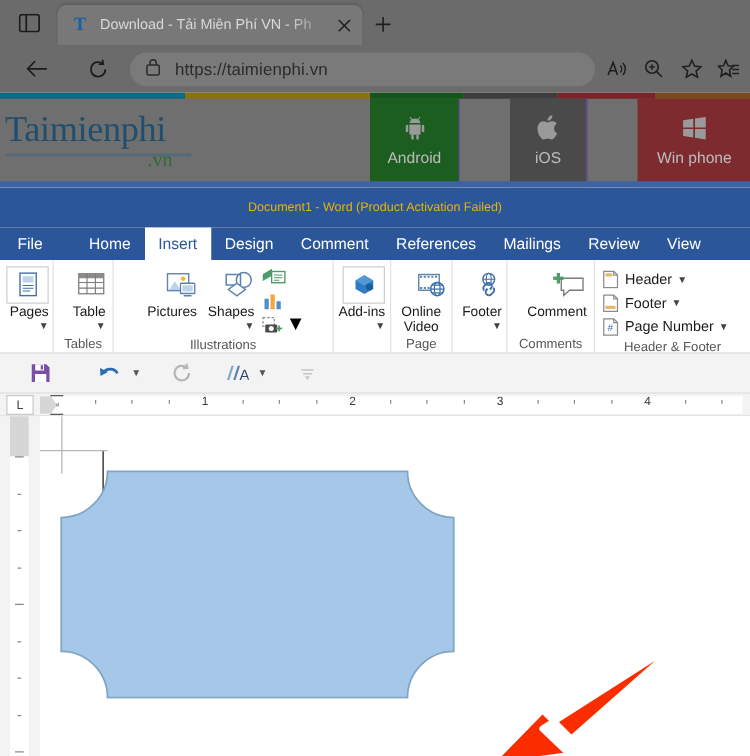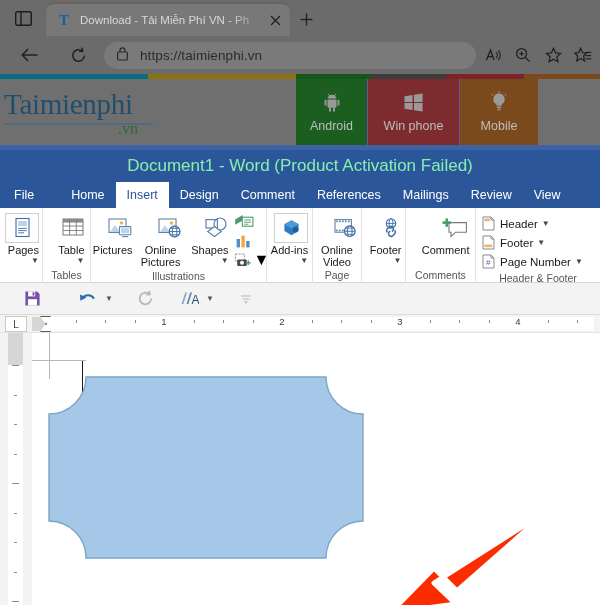--- a/index.html
+++ b/index.html
@@ -83,41 +83,42 @@
     position: absolute; left: 118px; top: 41px;
     font-family: "Liberation Serif", serif; font-size: 16px; color: #2e6b35;
   }
   .logo-underline {
     position: absolute; left: 0; top: 66px; width: 296px; height: 6px;
     background: linear-gradient(#8a8a8a, #9d9d9d);
   }
   .navbar {
     position: absolute; left: 296px; top: 5px; width: 304px; height: 71px;
     display: flex;
+    gap: 40px;
   }
   .nav-item {
     flex: 0 0 auto; height: 71px; position: relative;
     display: flex; flex-direction: column; align-items: center; justify-content: flex-start;
     padding-top: 8px; border-right: 1px solid #6d4fa0;
   }
   .nav-item .nav-ico { height: 30px; display: flex; align-items: center; justify-content: center; }
   .nav-item .nav-lb {
     font-size: 12.5px; color: #bdbdbd; margin-top: 2px; white-space: nowrap;
   }
   .wp-bottombar {
     position: absolute; left: 0; top: 71px; width: 600px; height: 5px; background: #3d63a5;
   }
 
   
   .word { position: absolute; left: 0; top: 150px; width: 600px; height: 455px; background: #f3f3f3; }
   .word-titlebar {
     position: absolute; left: 0; top: 0; width: 600px; height: 32px;
     background: #2b579a; display: flex; align-items: center; justify-content: center;
   }
-  .word-title { font-size: 17px; color: #86efac; text-align: right; }
+  .word-title { font-size: 10px; color: #eab308; text-align: right; }
   .word-tabs {
     position: absolute; left: 0; top: 32px; width: 600px; height: 26px;
     background: #2b579a; display: flex; align-items: flex-end;
   }
   .wtab {
     height: 26px; padding: 0 11px; display: flex; align-items: center;
     font-size: 12.5px; color: #fff; white-space: nowrap;
   }
   .wtab.file { padding: 0 14px; }
   .wtab.active { background: #fff; color: #2b579a; }
@@ -349,20 +350,29 @@
             <rect x="3.6" y="8.7" width="2" height="6" rx="1" fill="#9a9a9a"></rect>
             <rect x="16.4" y="8.7" width="2" height="6" rx="1" fill="#9a9a9a"></rect>
             <rect x="8" y="16.6" width="2" height="4.2" rx="1" fill="#9a9a9a"></rect>
             <rect x="12" y="16.6" width="2" height="4.2" rx="1" fill="#9a9a9a"></rect>
             <line x1="7" y1="2.6" x2="8.7" y2="5" stroke="#9a9a9a" stroke-width="0.9"></line>
             <line x1="15" y1="2.6" x2="13.3" y2="5" stroke="#9a9a9a" stroke-width="0.9"></line>
           </svg>
         </span>
         <span class="nav-lb">Android</span>
       </div>
+      <div class="nav-item" style="width:62px;background:#4a4a4a">
+        <span class="nav-ico">
+          <svg width="20" height="22" viewBox="0 0 20 22">
+            <path d="M14.3 11.6c0-2.5 2-3.6 2.1-3.7-1.1-1.7-2.9-1.9-3.6-1.9-1.5-.2-3 .9-3.8.9s-2-.9-3.2-.9C4.2 6 2.6 7 1.8 8.5c-1.7 2.9-.4 7.3 1.2 9.7.8 1.2 1.8 2.5 3 2.4 1.2 0 1.7-.8 3.1-.8s1.9.8 3.2.8c1.3 0 2.2-1.2 3-2.4.9-1.3 1.3-2.6 1.3-2.7-.1 0-2.5-1-2.3-3.9z" fill="#9a9a9a"></path>
+            <path d="M11.9 4.2c.7-.8 1.1-1.9 1-3-1 0-2.2.7-2.9 1.5-.6.7-1.1 1.8-1 2.9 1.1.1 2.2-.6 2.9-1.4z" fill="#9a9a9a"></path>
+          </svg>
+        </span>
+        <span class="nav-lb">iOS</span>
+      </div>
       <div class="nav-item" style="width:92px;background:#7e2b30">
         <span class="nav-ico">
           <svg width="21" height="21" viewBox="0 0 21 21">
             <path d="M1.5 4.2 L9.6 3 V9.9 H1.5 Z" fill="#9a9a9a"></path>
             <path d="M11 2.8 L19.6 1.5 V9.9 H11 Z" fill="#9a9a9a"></path>
             <path d="M1.5 11.1 H9.6 V18 L1.5 16.8 Z" fill="#9a9a9a"></path>
             <path d="M11 11.1 H19.6 V19.5 L11 18.2 Z" fill="#9a9a9a"></path>
           </svg>
         </span>
         <span class="nav-lb">Win phone</span>
@@ -471,35 +481,20 @@
                 <circle cx="14.5" cy="6" r="1.8" fill="#f3b63a"></circle>
                 <path d="M3 15 L8 8 L12.6 15 Z" fill="#bcd3ea"></path>
                 <rect x="12.4" y="9.6" width="11.4" height="8.2" rx="0.7" fill="#fff" stroke="#5d83ac" stroke-width="1.1"></rect>
                 <rect x="14" y="11.2" width="8.2" height="5" fill="#bcd3ea"></rect>
                 <line x1="15" y1="19.6" x2="21.2" y2="19.6" stroke="#5d83ac" stroke-width="1.1"></line>
               </svg>
             </span>
             <span class="lb">Pictures</span>
           </div>
 
-          <div class="rbtn" style="min-width:50px">
-            <span class="gl">
-              <svg width="26" height="22" viewBox="0 0 26 22">
-                <rect x="2" y="2" width="17" height="13.5" fill="#fff" stroke="#5d83ac" stroke-width="1.1"></rect>
-                <circle cx="14.5" cy="6" r="1.8" fill="#f3b63a"></circle>
-                <path d="M3 15 L8 8 L12.6 15 Z" fill="#bcd3ea"></path>
-                <circle cx="17.6" cy="14.6" r="5.4" fill="#fff" stroke="#3e6ea8" stroke-width="1.2"></circle>
-                <ellipse cx="17.6" cy="14.6" rx="2.3" ry="5.4" fill="none" stroke="#3e6ea8" stroke-width="1"></ellipse>
-                <line x1="12.2" y1="14.6" x2="23" y2="14.6" stroke="#3e6ea8" stroke-width="1"></line>
-                <line x1="13.1" y1="11.4" x2="22.1" y2="11.4" stroke="#3e6ea8" stroke-width="0.9"></line>
-                <line x1="13.1" y1="17.8" x2="22.1" y2="17.8" stroke="#3e6ea8" stroke-width="0.9"></line>
-              </svg>
-            </span>
-            <span class="lb">Online Pictures</span>
-          </div>
 
           <div class="rbtn" style="min-width:46px">
             <span class="gl">
               <svg width="26" height="22" viewBox="0 0 26 22">
                 <circle cx="17" cy="7" r="6" fill="#fff" stroke="#5d83ac" stroke-width="1.2"></circle>
                 <rect x="3" y="2.6" width="11.4" height="8.4" fill="none" stroke="#5d83ac" stroke-width="1.2"></rect>
                 <polygon points="11.5,9.6 18.3,14.6 11.5,19.6 4.7,14.6" fill="#fff" stroke="#5d83ac" stroke-width="1.2"></polygon>
               </svg>
             </span>
             <span class="lb">Shapes</span>

